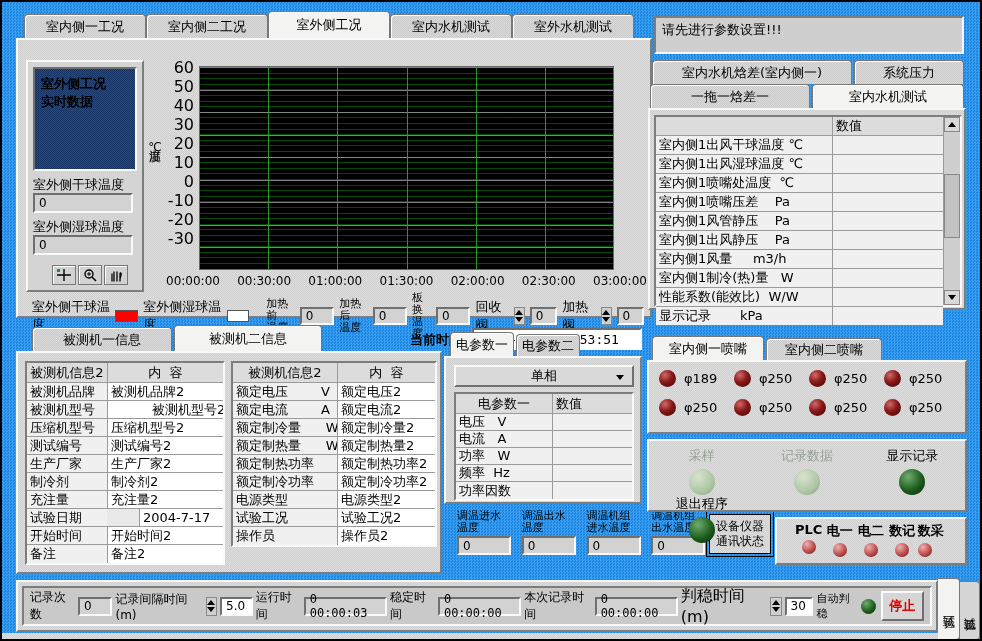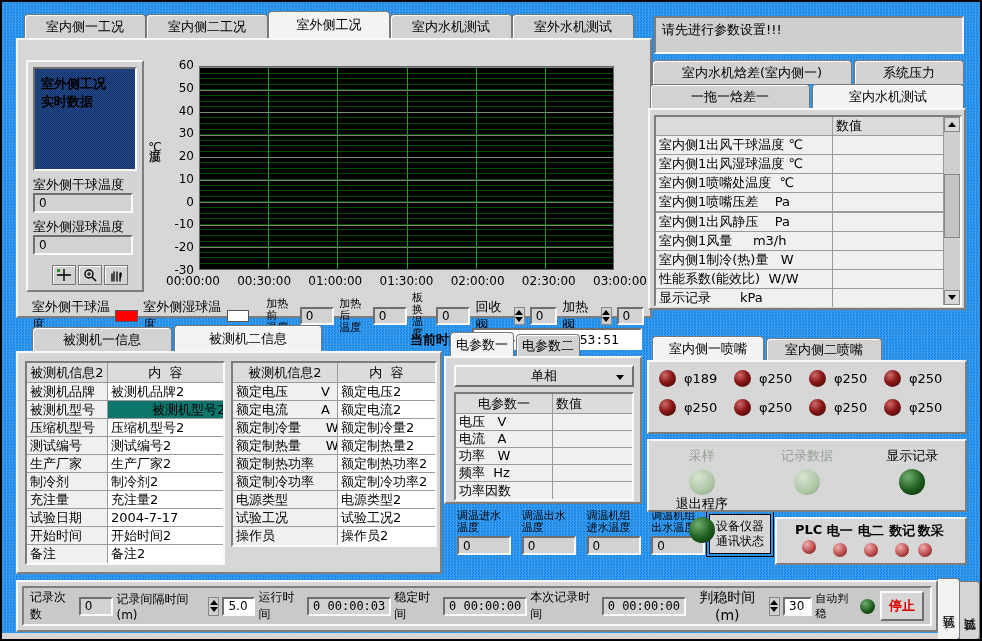--- a/index.html
+++ b/index.html
@@ -41,21 +41,21 @@
   .vtab{position:absolute;writing-mode:vertical-lr;text-orientation:upright;font-size:12px;letter-spacing:2px;
         display:flex;align-items:center;justify-content:center;border:1px solid #777;border-left:none;
         border-radius:0 4px 4px 0;background:#d5d5d5;color:#000;}
   .vtab.sel{background:#f3f3f1;z-index:2;}
   .plot{background-color:#000;
     background-image:
       repeating-linear-gradient(to right,transparent 0 68.2px,rgba(40,160,40,.95) 68.2px 69.2px),
       repeating-linear-gradient(to bottom,rgba(150,150,150,.85) 0 1px,transparent 1px 22.55px),
       repeating-linear-gradient(to bottom,rgba(0,150,0,.5) 0 1px,transparent 1px 5.6px);
     border:1px solid #666;}
-  .yticks{display:flex;flex-direction:column;justify-content:space-between;align-items:flex-end;font-size:12px;color:#000;}
+  .yticks{display:flex;flex-direction:column;align-items:flex-end;font-size:16px;color:#000;}
   .xticks{display:flex;justify-content:space-between;font-size:12px;color:#000;}
   .swatch{width:26px;height:12px;border:1px solid #555;}
   .roundbtn{width:26px;height:26px;border-radius:50%;}
   .commbox{border:1px solid #000;outline:1px solid #000;outline-offset:2px;
            display:flex;flex-direction:column;align-items:center;justify-content:center;font-size:12px;line-height:15px;}
   .stopbtn{display:flex;align-items:center;justify-content:center;font-size:13px;font-weight:bold;color:#e00000;
            border:2px solid;border-color:#fafafa #6f6f6f #6f6f6f #fafafa;background:#d6d6d6;}
   .dropdown{display:flex;align-items:center;justify-content:center;position:relative;font-size:13px;
             border:2px solid;border-color:#fafafa #6f6f6f #6f6f6f #fafafa;background:#d9d9d9;}
   .scroll{background:#cfcfcf;border-left:1px solid #9a9a9a;display:flex;flex-direction:column;}
@@ -204,20 +204,21 @@
           </div>
         <div class="tr" style="flex:1;">
             <div class="td pre" style="width:176px;">室内侧1喷嘴处温度  ℃</div>
             <div class="td cell-r" style="flex:1;"></div>
           </div>
         <div class="tr" style="flex:1;">
             <div class="td pre" style="width:176px;">室内侧1喷嘴压差    Pa</div>
             <div class="td cell-r" style="flex:1;"></div>
           </div>
         <div class="tr" style="flex:1;">
+            <div class="td pre" style="width:176px;">室内侧1风管静压    Pa</div>
             <div class="td cell-r" style="flex:1;"></div>
           </div>
         <div class="tr" style="flex:1;">
             <div class="td pre" style="width:176px;">室内侧1出风静压    Pa</div>
             <div class="td cell-r" style="flex:1;"></div>
           </div>
         <div class="tr" style="flex:1;">
             <div class="td pre" style="width:176px;">室内侧1风量     m3/h</div>
             <div class="td cell-r" style="flex:1;"></div>
           </div>
@@ -264,21 +265,21 @@
       <div class="tr" style="height:20px;">
         <div class="td th" style="width:80px;">被测机信息2</div>
         <div class="td th cell-r" style="flex:1;">内  容</div>
       </div>
       <div class="tr" style="height:18px;">
           <div class="td" style="width:80px;">被测机品牌</div>
           <div class="td cell-r" style="flex:1;background:#fff;">被测机品牌2</div>
         </div>
       <div class="tr" style="height:18px;">
           <div class="td" style="width:80px;">被测机型号</div>
-          <div class="td cell-r" style="flex:1;background:#0f766e;padding-left:44px;">被测机型号2</div>
+          <div class="td cell-r" style="flex:1;background:#ffffff;padding-left:44px;">被测机型号2</div>
         </div>
       <div class="tr" style="height:18px;">
           <div class="td" style="width:80px;">压缩机型号</div>
           <div class="td cell-r" style="flex:1;background:#fff;">压缩机型号2</div>
         </div>
       <div class="tr" style="height:18px;">
           <div class="td" style="width:80px;">测试编号</div>
           <div class="td cell-r" style="flex:1;background:#fff;">测试编号2</div>
         </div>
       <div class="tr" style="height:18px;">
@@ -288,21 +289,21 @@
       <div class="tr" style="height:18px;">
           <div class="td" style="width:80px;">制冷剂</div>
           <div class="td cell-r" style="flex:1;background:#fff;">制冷剂2</div>
         </div>
       <div class="tr" style="height:18px;">
           <div class="td" style="width:80px;">充注量</div>
           <div class="td cell-r" style="flex:1;background:#fff;">充注量2</div>
         </div>
       <div class="tr" style="height:18px;">
           <div class="td" style="width:80px;">试验日期</div>
-          <div class="td cell-r" style="flex:1;background:#fff;">2004-7-17</div>
+          <div class="td cell-r" style="flex:1;background:#fff;margin-left:32px;">2004-7-17</div>
         </div>
       <div class="tr" style="height:18px;">
           <div class="td" style="width:80px;">开始时间</div>
           <div class="td cell-r" style="flex:1;background:#fff;">开始时间2</div>
         </div>
       <div class="tr" style="height:18px;border-bottom:none;">
           <div class="td" style="width:80px;">备注</div>
           <div class="td cell-r" style="flex:1;background:#fff;">备注2</div>
         </div>
     </div>
@@ -514,21 +515,21 @@
           <span class="tri-up"></span>
           <span class="tri-dn"></span>
         </span>
       <span class="field white" style="width:34px;height:19px;">5.0</span>
       <span class="lbl" style="font-size:12px;">运行时间</span>
       <span class="field mono" style="width:88px;height:19px;">0 00:00:03</span>
       <span class="lbl" style="font-size:12px;">稳定时间</span>
       <span class="field mono" style="width:88px;height:19px;">0 00:00:00</span>
       <span class="lbl" style="font-size:12px;">本次记录时间</span>
       <span class="field mono" style="width:88px;height:19px;">0 00:00:00</span>
-      <span class="lbl" style="font-size:14px;text-align:center;">判稳时间(m)</span>
+      <span class="lbl" style="font-size:16px;">判稳时间(m)</span>
       <span class="spin" style="height:19px;">
           <span class="tri-up"></span>
           <span class="tri-dn"></span>
         </span>
       <span class="field white" style="width:30px;height:19px;">30</span>
       <span class="lbl" style="font-size:11px;">自动判稳</span>
       <span class="led dkgreen" style="width:15px;height:15px;"></span>
       <span class="stopbtn" style="width:46px;height:30px;margin-left:2px;">停止</span>
     </div>
   </div>

